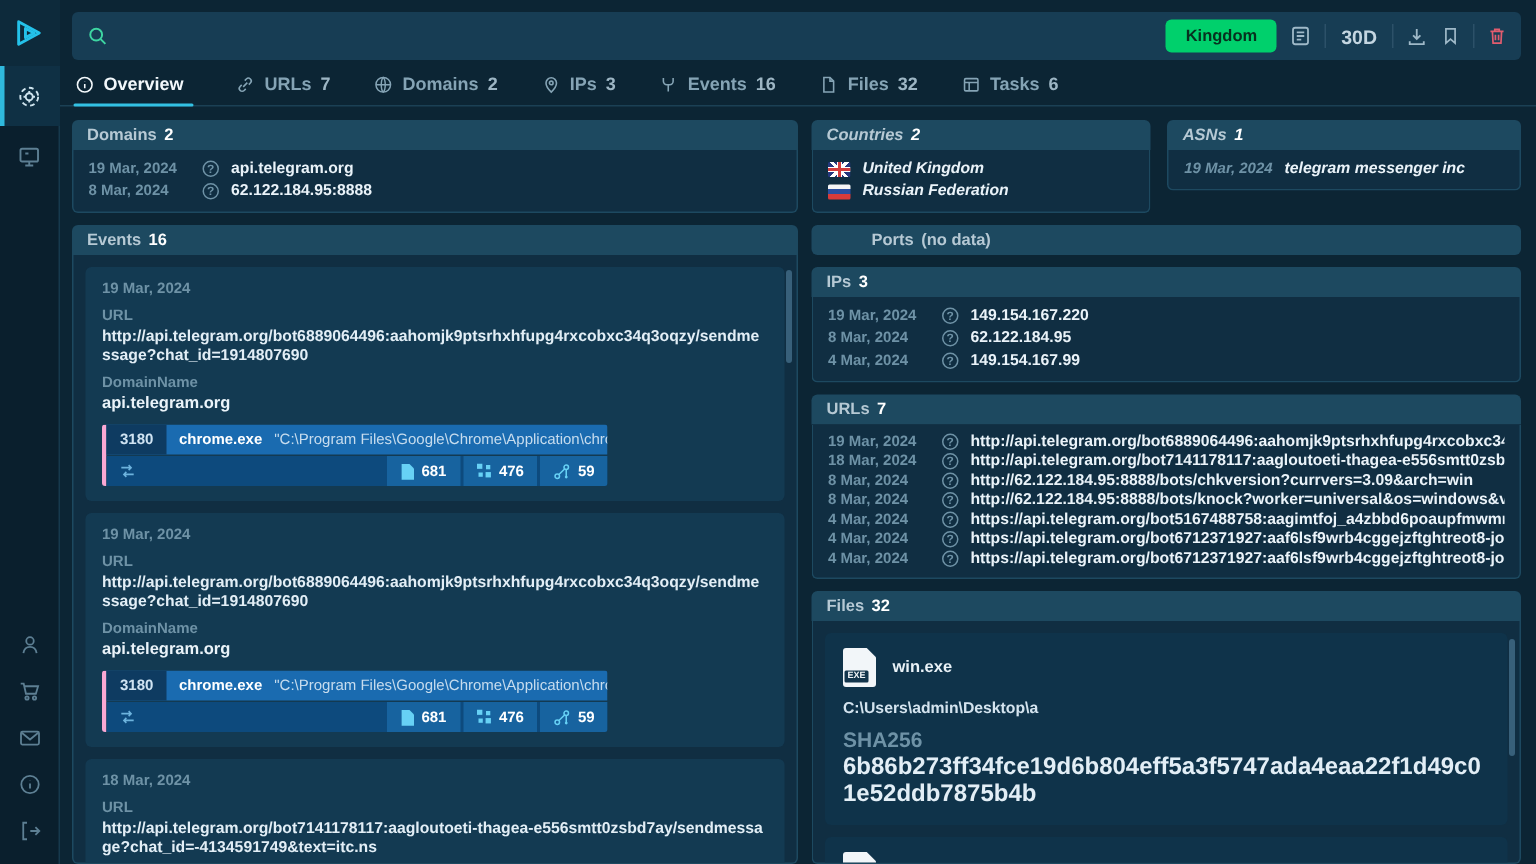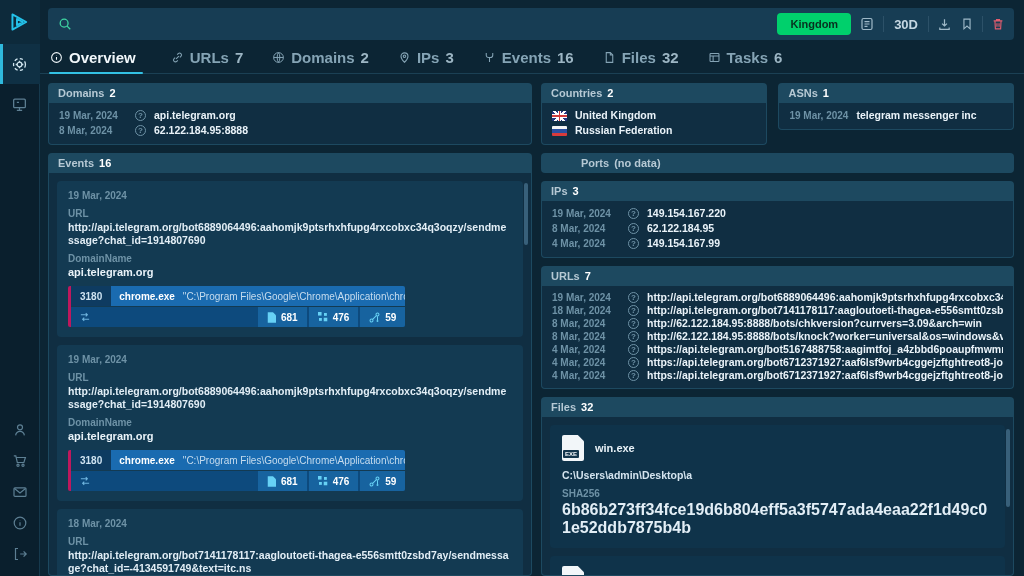--- a/index.html
+++ b/index.html
@@ -36,29 +36,29 @@
   .search-btn { background:#00d06c; color:#07301f; border:none; border-radius:4px; font-size:11px;
     font-weight:700; padding:5px 13px; cursor:pointer; font-family:inherit; flex-shrink:0; }
   .icon-btn { color:#9fb9c8; cursor:pointer; flex-shrink:0; display:flex; align-items:center; }
   .icon-btn.danger { color:#e25c6e; }
   .period { font-size:13px; color:#c4d6e1; font-weight:600; cursor:pointer; padding:0 2px; flex-shrink:0; }
   .vdiv { width:1px; height:16px; background:#2c5168; flex-shrink:0; }
 
   
   .tabs { display:flex; gap:27px; padding:3px 10px 0 9px; border-bottom:1px solid #1b4054; }
   .tab { display:flex; align-items:center; gap:6px; padding:6px 1px 7px; color:#85a4b5;
-    font-size:15px; font-weight:700; cursor:pointer; position:relative; }
+    font-size:12px; font-weight:700; cursor:pointer; position:relative; }
   .tab .count { color:#9db6c4; }
   .tab.active { color:#f2f8fb; }
   .tab.active::after { content:""; position:absolute; left:0; right:0; bottom:-1px; height:2px; background:#33c1e3; border-radius:1px; }
 
   
   .content { flex:1; display:grid; grid-template-columns:484px 1fr; gap:9px; padding:9px 10px 0 8px; min-height:0; }
   .col { display:flex; flex-direction:column; gap:8px; min-height:0; min-width:0; }
-  .two-cards { display:grid; grid-template-columns:1fr 1.04fr; gap:11px; }
+  .two-cards { display:grid; grid-template-columns:1fr 1.04fr; gap:11px;font-style:italic; }
 
   
   .card { display:flex; flex-direction:column; min-height:0; }
   .card-head { background:#1d4960; border-radius:4px 4px 0 0; padding:4px 10px; font-size:11px;
     color:#b6c9d4; font-weight:700; display:flex; gap:5px; align-items:center; flex-shrink:0; }
   .card-head .count { color:#fff; }
   .card-head.solo { border-radius:4px;padding-left:40px; }
   .card-body { background:#102e42; border:1px solid #1d4960; border-top:0; border-radius:0 0 4px 4px;
     padding:5px 10px 6px; position:relative; }
   .grow { flex:1; }
@@ -79,42 +79,42 @@
       linear-gradient(45deg, transparent 44%, #fff 44%, #fff 56%, transparent 56%),
       linear-gradient(-45deg, transparent 44%, #fff 44%, #fff 56%, transparent 56%); }
 
   
   .events-body { padding:8px; overflow:hidden; }
   .event-item { background:#133a52; border-radius:4px; padding:9px 11px 10px; margin-bottom:8px; }
   .ev-date { font-size:10px; color:#6e92a6; font-weight:600; margin-bottom:7px; }
   .ev-label { font-size:10px; color:#6e92a6; font-weight:600; margin-bottom:2px; margin-top:6px; }
   .ev-url { font-size:10.5px; font-weight:600; color:#e2eef6; line-height:13px; word-break:break-all; }
   .ev-domain { font-size:11px; font-weight:700; color:#eaf3f9; }
-  .process { width:76%; margin-top:8px; border-left:3px solid #be185d; border-radius:2px; overflow:hidden; }
+  .process { width:76%; margin-top:8px; border-left:3px solid #f9a8d4; border-radius:2px; overflow:hidden; }
   .p-row1 { display:flex; align-items:center; height:20px; background:#1a6bb0; font-size:10px; gap:8px; }
   .p-pid { background:#0e3b61; height:100%; display:flex; align-items:center; padding:0 9px; font-weight:700; color:#cfe3f2; flex-shrink:0; }
   .p-name { font-weight:700; color:#fff; flex-shrink:0; }
   .p-cmd { color:#c6dcee; white-space:nowrap; overflow:hidden; flex:1; padding-right:6px; }
   .p-row2 { display:flex; align-items:center; justify-content:space-between; height:20px; background:#0d4a7d; margin-top:1px; }
   .p-arrows { color:#6db3dd; margin-left:8px; }
   .p-stats { display:flex; height:100%; gap:2px; }
   .p-stat { background:#17639f; display:flex; align-items:center; gap:5px; padding:0 9px; color:#67d1f5; font-size:10px; }
   .p-stat b { color:#fff; }
 
   
   .files-body { padding:8px; overflow:hidden; }
   .file-item { background:#0f334a; border-radius:4px; padding:10px 12px 11px; margin-bottom:8px; }
   .file-top { display:flex; align-items:center; gap:11px; margin-bottom:8px; }
   .file-icon { width:22px; height:26px; position:relative; background:#f2f6f9; border-radius:2px;
     clip-path:polygon(0 0, 72% 0, 100% 24%, 100% 100%, 0 100%); }
   .file-icon::after { content:"EXE"; position:absolute; left:1px; bottom:3px; font-size:6px; font-weight:700;
     color:#f2f6f9; background:#13354c; padding:1px 2px; border-radius:1px; }
   .file-name { font-size:11px; font-weight:700; }
   .file-path { font-size:10.5px; color:#d4e4ef; font-weight:600; margin-bottom:7px; }
-  .hash-label { font-size:10px; color:#6e92a6; font-weight:600; margin-bottom:2px; }
+  .hash-label { font-size:14px; color:#6e92a6; font-weight:600; margin-bottom:2px; }
   .file-hash { font-size:16px; color:#e2eef6; font-weight:600; word-break:break-all; }
 
   .fake-scroll { position:absolute; right:3px; width:4px; background:#38607a; border-radius:2px; }
 </style>
 </head>
 <body>
 
 <div class="app">
 
   <aside class="sidebar">

